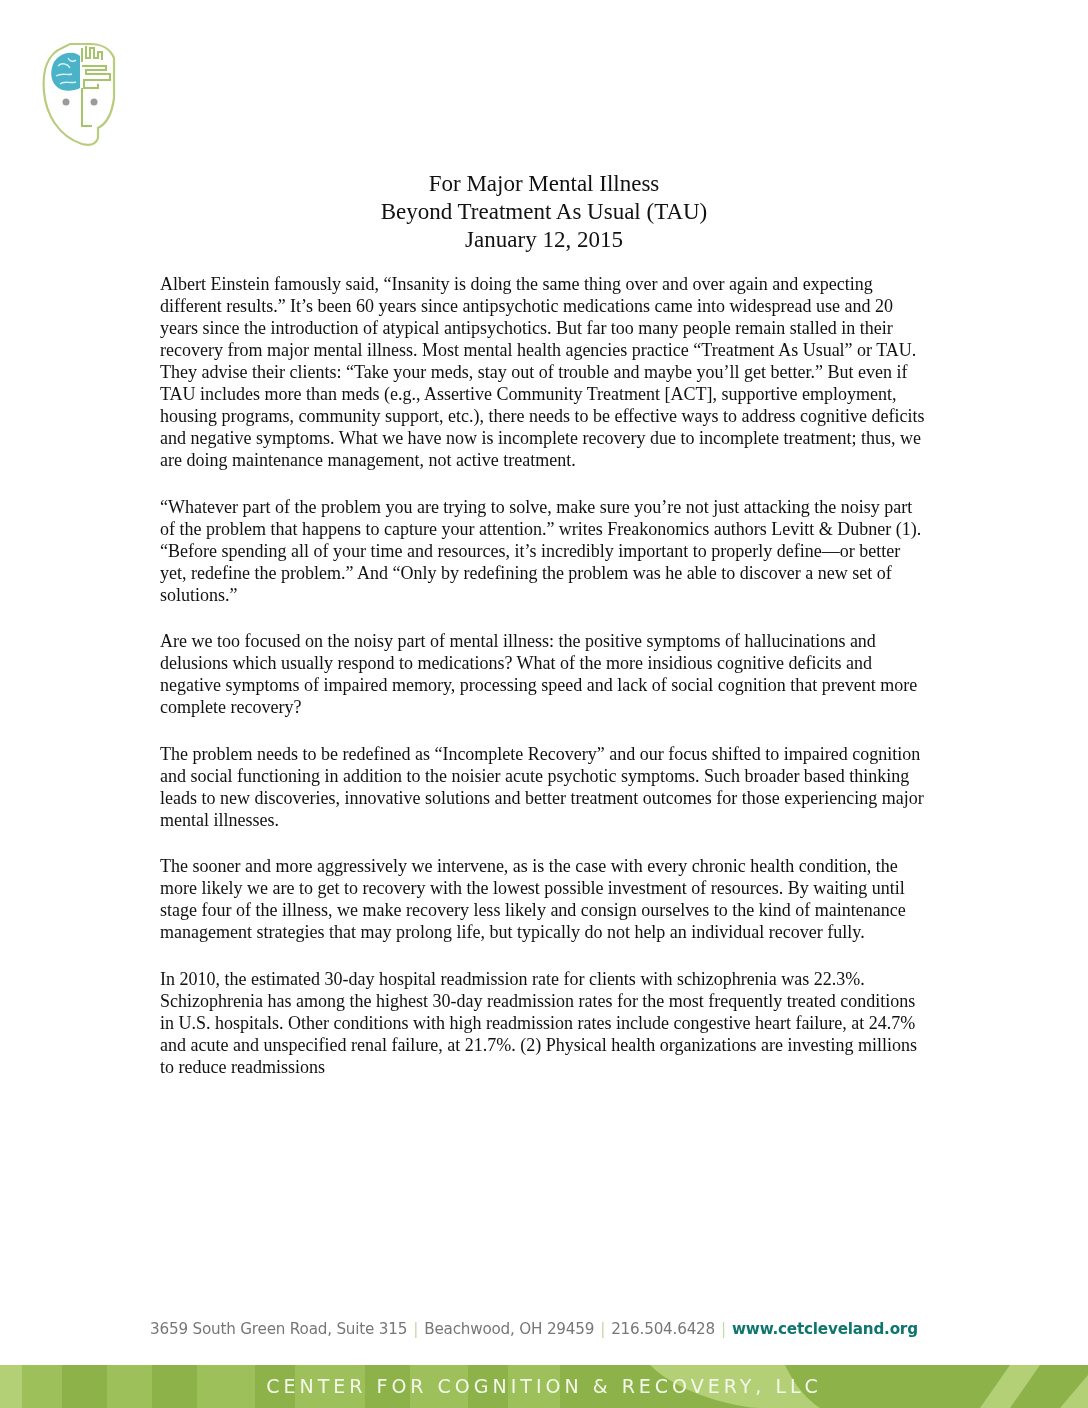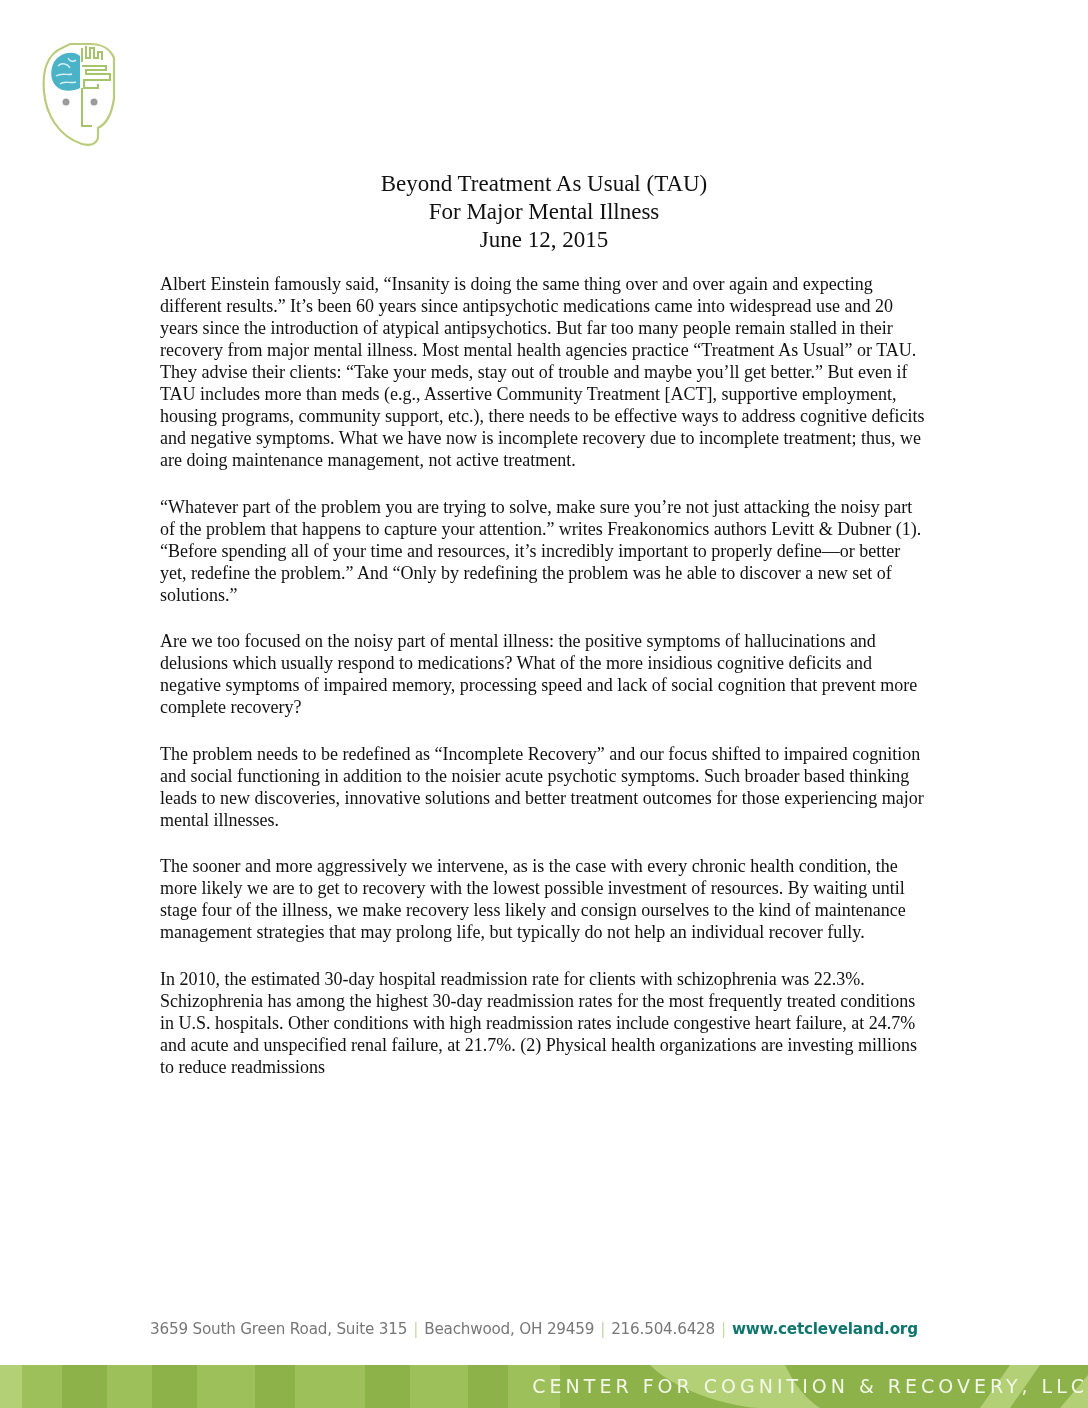--- a/index.html
+++ b/index.html
@@ -102,21 +102,21 @@
     .footer-band svg {
       position: absolute;
       left: 0;
       top: 0;
     }
     .footer-band-text {
       position: absolute;
       left: 0;
       width: 1088px;
       top: 10px;
-      text-align: right;
+      text-align: center;
       font-family: "DejaVu Sans", "Liberation Sans", sans-serif;
       font-size: 19px;
       letter-spacing: 4px;
       color: #f4f8ea;
       white-space: nowrap;
     }
   </style>
 </head>
 <body>
 
@@ -131,23 +131,23 @@
     <path d="M42 8 L42 22 M46 6 L46 18 L50 18 L50 8 L54 8 L54 18 L58 18 L58 12 L62 12 L62 20 M42 26 L66 26 L66 30 L46 30 L46 34 L70 34 L70 40 L44 40 L44 48 L58 48 L58 44" fill="none" stroke="#a6c46a" stroke-width="2"></path>
 
     <path d="M42 48 L42 86 L52 86" fill="none" stroke="#a6c46a" stroke-width="2"></path>
 
     <circle cx="26" cy="62" r="3.5" fill="#9a9a9a"></circle>
     <circle cx="54" cy="62" r="3.5" fill="#9a9a9a"></circle>
   </svg>
 </div>
 
 <div class="title-block">
+  <div>For Major Mental Illness</div>
   <div>Beyond Treatment As Usual (TAU)</div>
-  <div>For Major Mental Illness</div>
-  <div>June 12, 2015</div>
+  <div>January 12, 2015</div>
 </div>
 
 <div class="content">
   <p>Albert Einstein famously said, “Insanity is doing the same thing over and over again and expecting different results.” It’s been 60 years since antipsychotic medications came into widespread use and 20 years since the introduction of atypical antipsychotics. But far too many people remain stalled in their recovery from major mental illness. Most mental health agencies practice “Treatment As Usual” or TAU. They advise their clients: “Take your meds, stay out of trouble and maybe you’ll get better.” But even if TAU includes more than meds (e.g., Assertive Community Treatment [ACT], supportive employment, housing programs, community support, etc.), there needs to be effective ways to address cognitive deficits and negative symptoms. What we have now is incomplete recovery due to incomplete treatment; thus, we are doing maintenance management, not active treatment.</p>
   <p>“Whatever part of the problem you are trying to solve, make sure you’re not just attacking the noisy part of the problem that happens to capture your attention.” writes Freakonomics authors Levitt &amp; Dubner (1). “Before spending all of your time and resources, it’s incredibly important to properly define—or better yet, redefine the problem.” And “Only by redefining the problem was he able to discover a new set of solutions.”</p>
   <p>Are we too focused on the noisy part of mental illness: the positive symptoms of hallucinations and delusions which usually respond to medications? What of the more insidious cognitive deficits and negative symptoms of impaired memory, processing speed and lack of social cognition that prevent more complete recovery?</p>
   <p>The problem needs to be redefined as “Incomplete Recovery” and our focus shifted to impaired cognition and social functioning in addition to the noisier acute psychotic symptoms. Such broader based thinking leads to new discoveries, innovative solutions and better treatment outcomes for those experiencing major mental illnesses.</p>
   <p>The sooner and more aggressively we intervene, as is the case with every chronic health condition, the more likely we are to get to recovery with the lowest possible investment of resources. By waiting until stage four of the illness, we make recovery less likely and consign ourselves to the kind of maintenance management strategies that may prolong life, but typically do not help an individual recover fully.</p>
   <p>In 2010, the estimated 30-day hospital readmission rate for clients with schizophrenia was 22.3%. Schizophrenia has among the highest 30-day readmission rates for the most frequently treated conditions in U.S. hospitals. Other conditions with high readmission rates include congestive heart failure, at 24.7% and acute and unspecified renal failure, at 21.7%. (2)  Physical health organizations are investing millions to reduce readmissions</p>
 </div>

